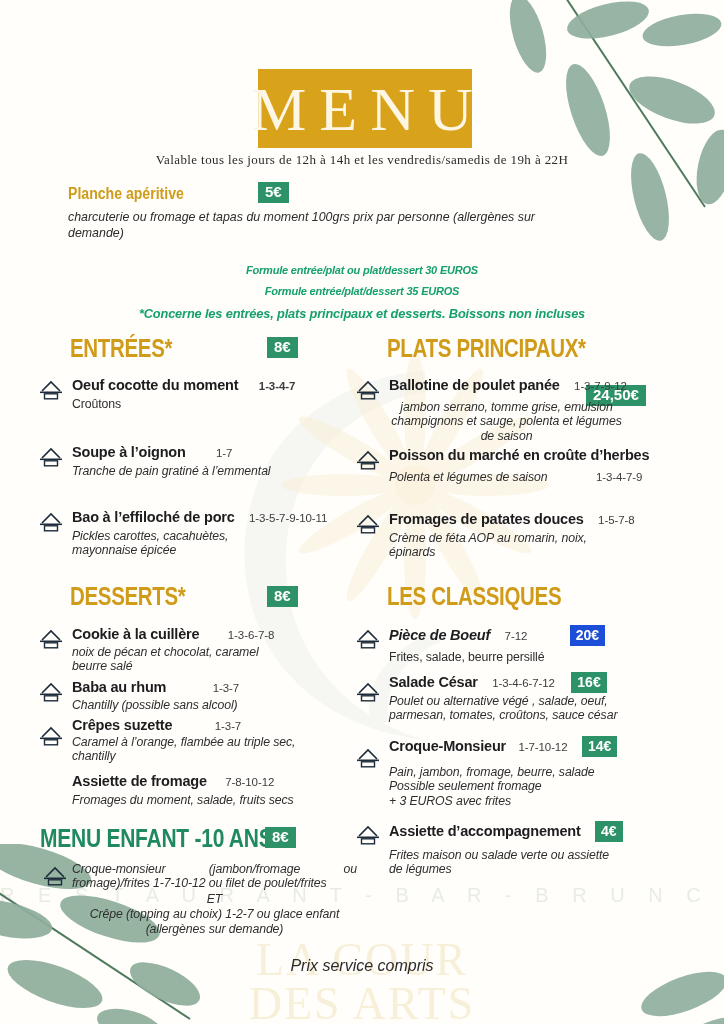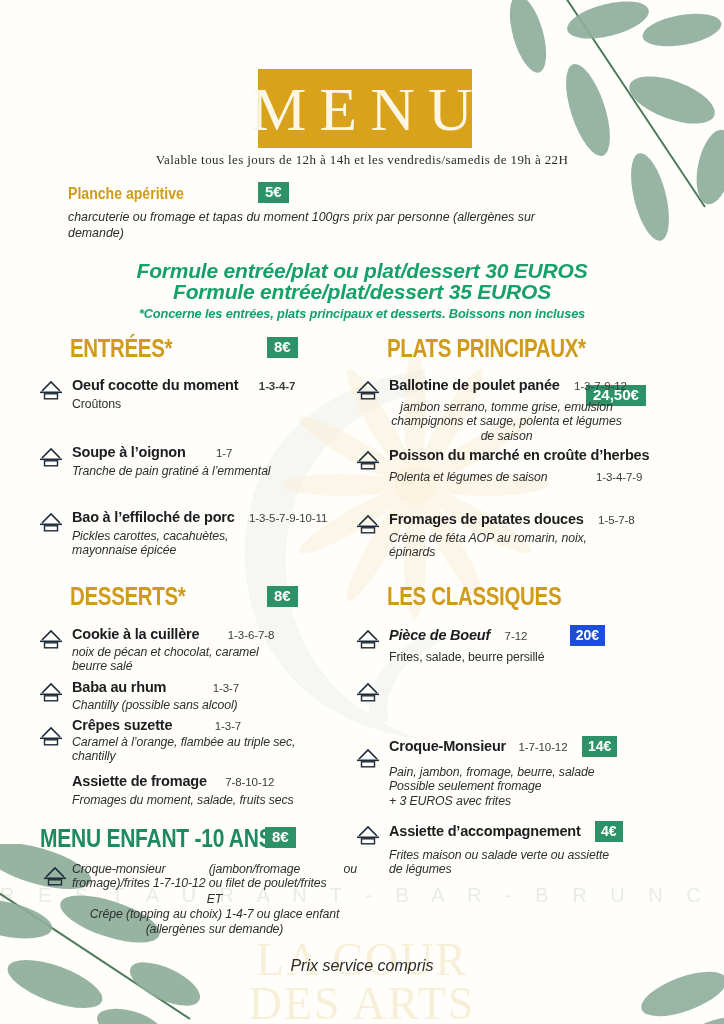--- a/index.html
+++ b/index.html
@@ -126,21 +126,21 @@
     white-space: nowrap;
   }
   .planche-desc {
     font-size: 12.4px; font-style: italic; color: #2b2b2b;
     line-height: 15.5px; width: 505px;
   }
 
   .formula {
     text-align: center;
     font-weight: bold; font-style: italic; color: #16a06a;
-    font-size: 21px; line-height: 21px;
+    font-size: 11px; line-height: 21px;
     letter-spacing: -.2px;
   }
   .formula-note {
     text-align: center;
     font-weight: bold; font-style: italic; color: #16a06a;
     font-size: 12.8px; letter-spacing: -.15px;
   }
 
   .row { position: absolute; }
   .row .ic { position: absolute; left: 0; top: 2px; }
@@ -453,20 +453,26 @@
   </div>
 
   <div class="row" style="left:355px; top:672px; width:310px;">
     <span class="ic" style="top:8px;">
       <svg class="cloche" viewBox="0 0 26 22">
           <path d="M4 13 L13 4 L22 13" fill="none" stroke="#1d2b3a" stroke-width="1.6"></path>
           <rect x="2" y="13.5" width="22" height="1.6" fill="#1d2b3a"></rect>
           <rect x="6.5" y="15.8" width="13" height="5" fill="none" stroke="#1d2b3a" stroke-width="1.4"></rect>
         </svg>
     </span>
+    <div class="body">
+      <span class="dish-name">Salade César</span>
+      <span class="aller" style="margin-left:10px;">1-3-4-6-7-12</span>
+      <span class="badge sm" style="margin-left: 12px; background: rgb(46, 146, 104);">16€</span>
+      <div class="dish-desc" style="margin-top:1px; width:230px;">Poulet ou alternative végé , salade, oeuf, parmesan, tomates, croûtons, sauce césar</div>
+    </div>
   </div>
 
   <div class="row" style="left:355px; top:736px; width:310px;">
     <span class="ic" style="top:10px;">
       <svg class="cloche" viewBox="0 0 26 22">
           <path d="M4 13 L13 4 L22 13" fill="none" stroke="#1d2b3a" stroke-width="1.6"></path>
           <rect x="2" y="13.5" width="22" height="1.6" fill="#1d2b3a"></rect>
           <rect x="6.5" y="15.8" width="13" height="5" fill="none" stroke="#1d2b3a" stroke-width="1.4"></rect>
         </svg>
     </span>
@@ -506,19 +512,19 @@
     <span class="ic" style="left:2px; top:2px;">
       <svg class="cloche" viewBox="0 0 26 22">
           <path d="M4 13 L13 4 L22 13" fill="none" stroke="#1d2b3a" stroke-width="1.6"></path>
           <rect x="2" y="13.5" width="22" height="1.6" fill="#1d2b3a"></rect>
           <rect x="6.5" y="15.8" width="13" height="5" fill="none" stroke="#1d2b3a" stroke-width="1.4"></rect>
         </svg>
     </span>
     <div class="body" style="margin-left:32px;">
       <div class="dish-desc" style="width:285px; text-align:justify;">Croque-monsieur          (jambon/fromage          ou fromage)/frites 1-7-10-12 ou filet de poulet/frites</div>
       <div class="dish-desc" style="width:285px; text-align:center; margin-top:1px;">ET</div>
-      <div class="dish-desc" style="width:285px; text-align:center; margin-top:1px;">Crêpe (topping au choix) 1-4-7 ou glace enfant (allergènes sur demande)</div>
+      <div class="dish-desc" style="width:285px; text-align:center; margin-top:1px;">Crêpe (topping au choix) 1-2-7 ou glace enfant (allergènes sur demande)</div>
     </div>
   </div>
 
   <div class="prix">Prix service compris</div>
 
 </div>
 
 </body></html>

